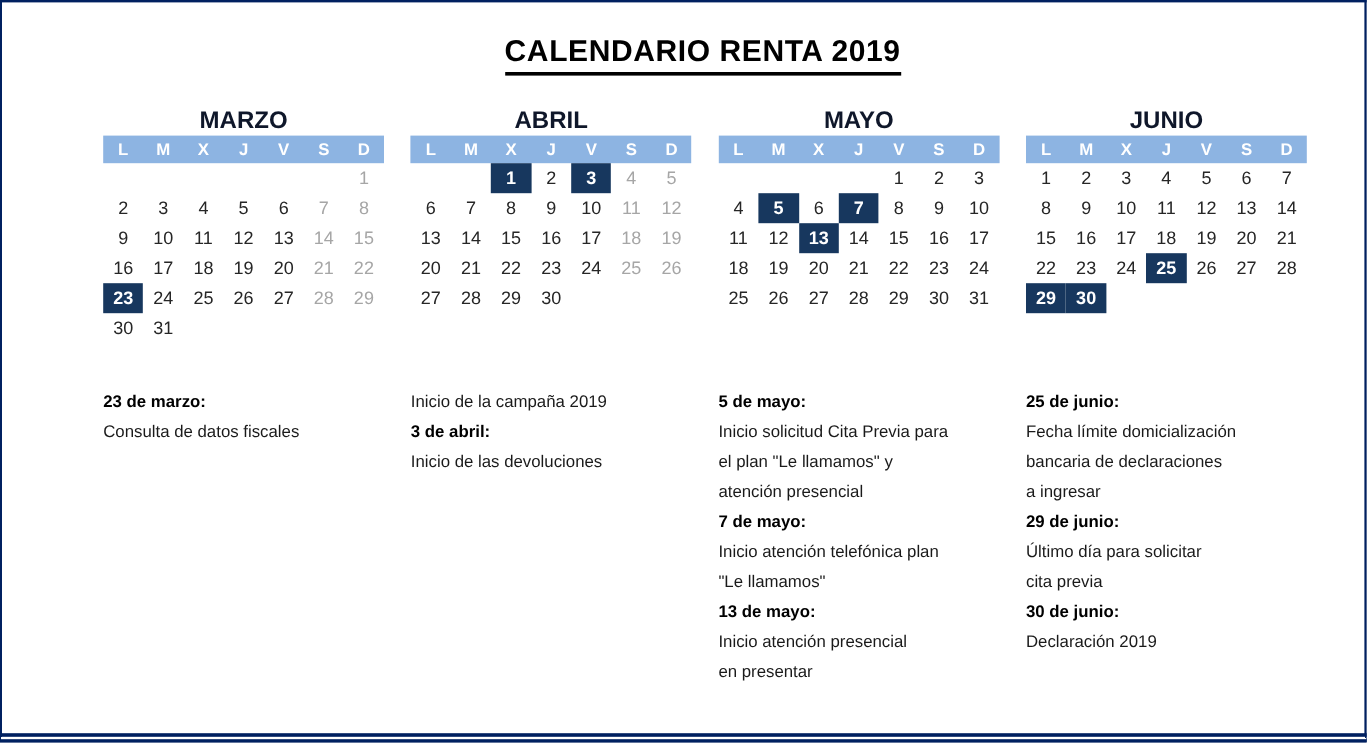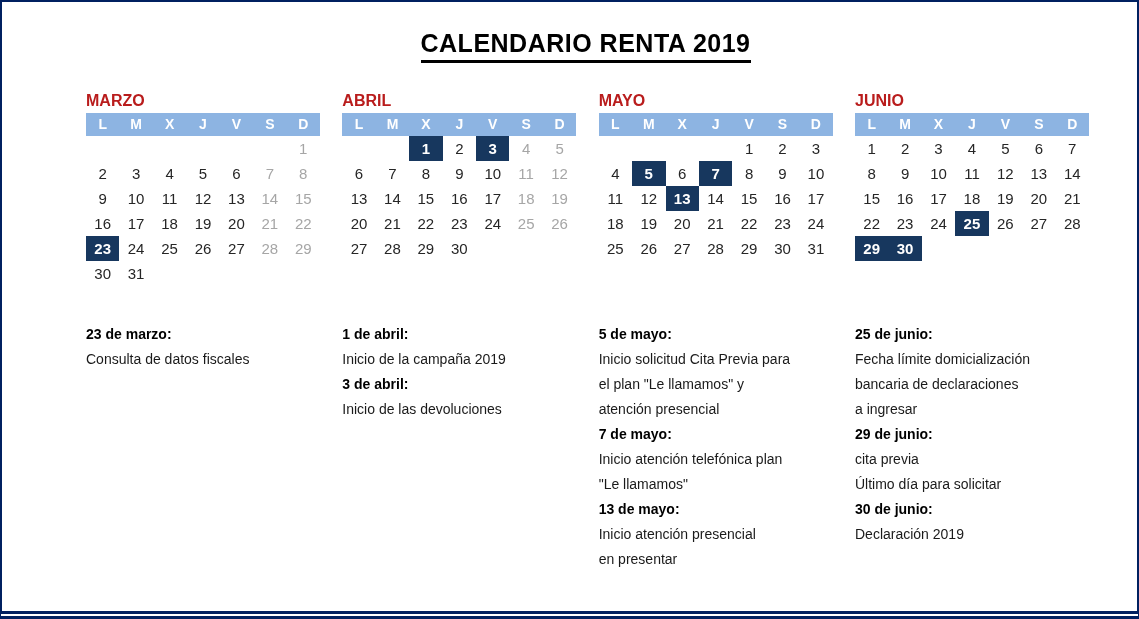--- a/index.html
+++ b/index.html
@@ -36,24 +36,24 @@
   .months-row, .notes-row {
     display: flex;
     justify-content: space-between;
     padding: 0 48px 0 52px;
   }
   .months-row { margin-top: 28px; }
   .notes-row  { margin-top: 36px; }
 
   .month { width: 234px; }
   .month-name {
-    text-align: left;
-    font-size: 16px;
+    text-align: center;
+    font-size: 20px;
     font-weight: bold;
-    color: #b91c1c;
+    color: #0f172a;
     height: 22px;
     line-height: 20px;
   }
   .weekday-header {
     display: flex;
     background: var(--header-bg, #8DB4E2);
     height: 23px;
   }
   .weekday-header .hcell {
     flex: 1;
@@ -345,21 +345,20 @@
         </div>
   </div>
 </div>
   <div class="notes-row">
   <div class="month-notes">
         <div class="note-label">23 de marzo:</div>
         <div class="note-line">Consulta de datos fiscales</div>
       </div>
 
   <div class="month-notes">
-        <div class="note-label">1 de abril:</div>
         <div class="note-line">Inicio de la campaña 2019</div>
         <div class="note-label">3 de abril:</div>
         <div class="note-line">Inicio de las devoluciones</div>
       </div>
 
   <div class="month-notes">
         <div class="note-label">5 de mayo:</div>
         <div class="note-line">Inicio solicitud Cita Previa para</div>
         <div class="note-line">el plan "Le llamamos" y</div>
         <div class="note-line">atención presencial</div>
@@ -370,19 +369,19 @@
         <div class="note-line">Inicio atención presencial</div>
         <div class="note-line">en presentar</div>
       </div>
 
   <div class="month-notes">
         <div class="note-label">25 de junio:</div>
         <div class="note-line">Fecha límite domicialización</div>
         <div class="note-line">bancaria de declaraciones</div>
         <div class="note-line">a ingresar</div>
         <div class="note-label">29 de junio:</div>
+        <div class="note-line">Último día para solicitar</div>
         <div class="note-line">cita previa</div>
-        <div class="note-line">Último día para solicitar</div>
         <div class="note-label">30 de junio:</div>
         <div class="note-line">Declaración 2019</div>
       </div>
 </div>
 </div>
 
 </body></html>

